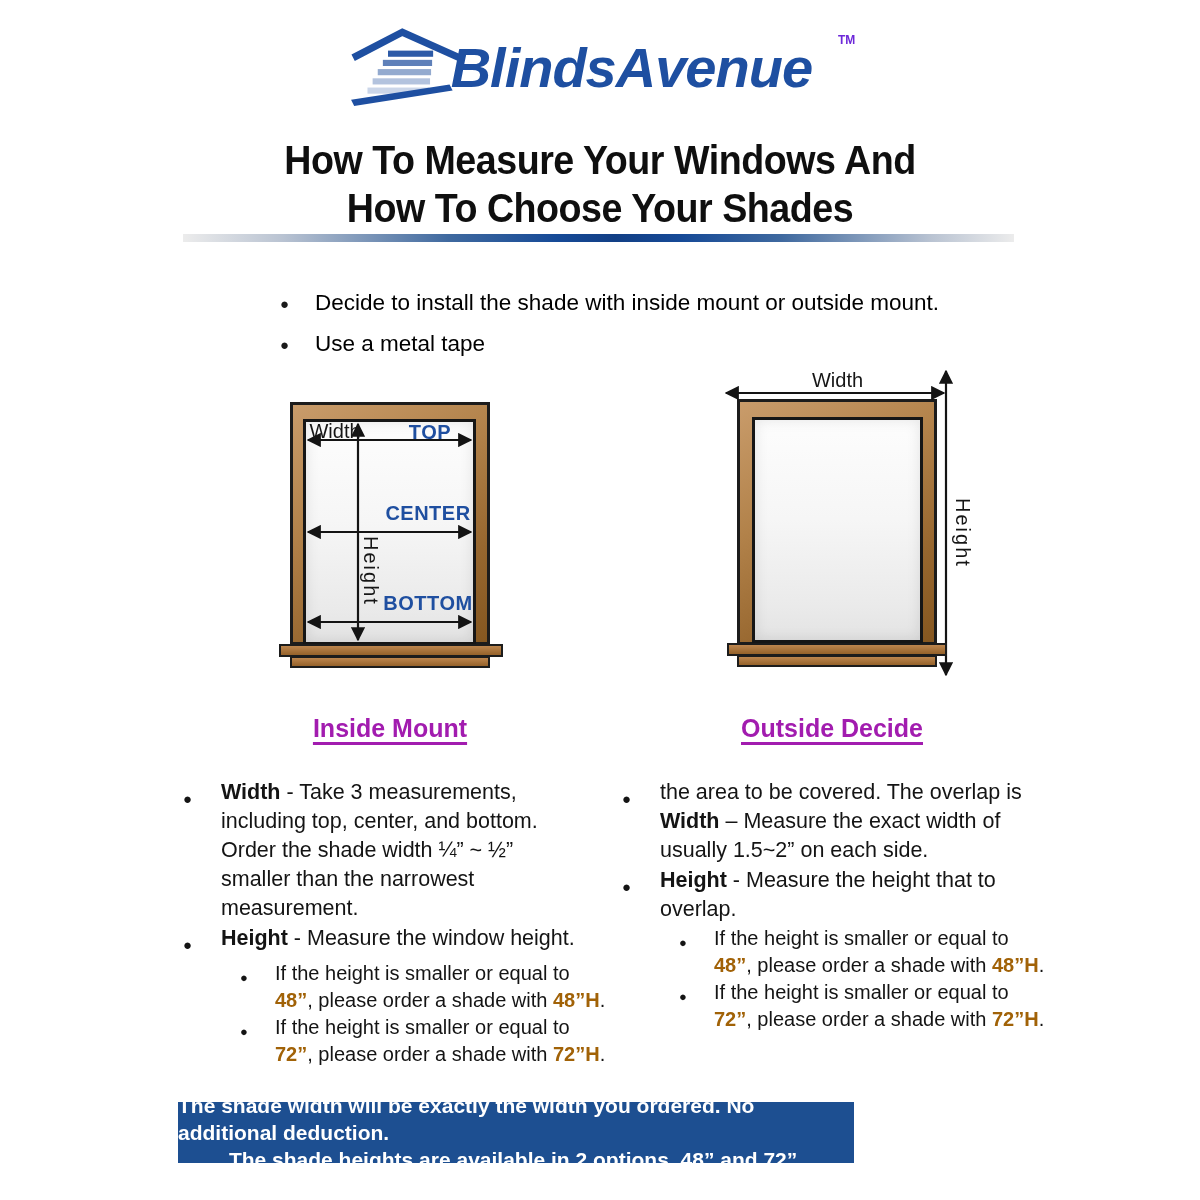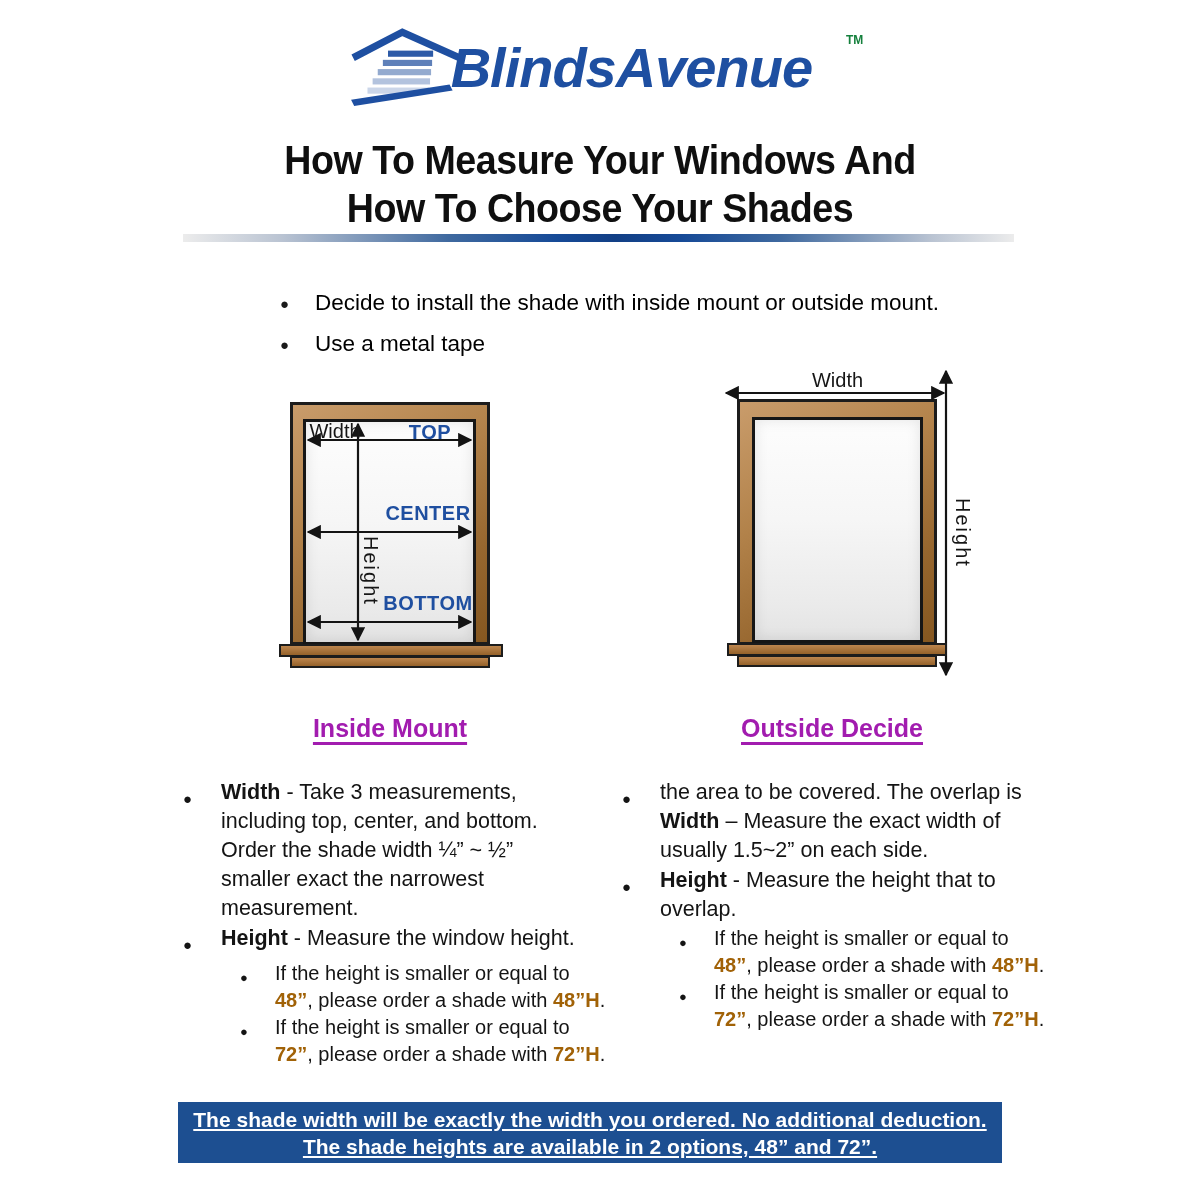--- a/index.html
+++ b/index.html
@@ -4,22 +4,22 @@
 <style>
   html,body{margin:0;padding:0;background:#ffffff;}
   #stage{position:relative;width:1200px;height:1200px;background:#ffffff;
          font-family:"Liberation Sans", sans-serif;color:#1a1a1a;overflow:hidden;}
   .abs{position:absolute;}
 
   
   .logo-row{left:0;top:26px;width:1200px;display:flex;justify-content:center;align-items:flex-start;}
   .logo-text{font-size:56px;font-weight:bold;font-style:italic;color:#1e4fa1;
              letter-spacing:-1px;margin-left:-16px;margin-top:14px;line-height:1;}
-  .logo-tm{font-size:12px;font-weight:bold;font-style:normal;color:#15803d;vertical-align:top;
-           position:relative;top:-6px;left:12px;letter-spacing:0;margin-left:22px;}
+  .logo-tm{font-size:12px;font-weight:bold;font-style:normal;color:#6d28d9;vertical-align:top;
+           position:relative;top:-6px;left:4px;letter-spacing:0;margin-left:22px;}
 
   
   .title{left:0;top:136px;width:1200px;text-align:center;font-weight:700;color:#0f0f0f;
          font-size:40px;line-height:48px;transform:scaleX(.94);letter-spacing:-.5px;}
   .divider{left:183px;top:234px;width:831px;height:8px;
     background:linear-gradient(to right,#ececec 0%,#b9c3d2 12%,#3f699f 32%,#164a97 45%,#123f85 52%,#164a97 60%,#3f699f 72%,#b9c3d2 90%,#ececec 100%);}
 
   
   .intro{left:280px;top:288px;width:760px;}
   .i-row{display:flex;margin-bottom:11px;}
@@ -45,23 +45,23 @@
   .b-row{display:flex;margin-bottom:1px;}
   .b-dot{width:38px;font-size:15px;padding-top:6px;}
   .b-text{flex:1;}
   .tline{display:block;white-space:nowrap;}
   .s-row{display:flex;padding-left:57px;font-size:20px;line-height:26.5px;margin-top:1px;}
   .s-dot{width:35px;font-size:13px;padding-top:5px;}
   .red{color:#a16207;font-weight:bold;}
   b{font-weight:bold;}
 
   
-  .footer{left:178px;top:1102px;width:824px;height:61px;background:#1d4f91;color:#ffffff;
+  .footer{left:178px;top:1102px;width:676px;height:61px;background:#1d4f91;color:#ffffff;
           display:flex;flex-direction:column;justify-content:center;align-items:center;
-          font-weight:bold;font-size:21px;line-height:27px;text-decoration:underline;}
+          font-weight:bold;font-size:21px;line-height:27px;}
 </style>
 </head>
 <body>
 
 <div id="stage">
 
   <div class="abs logo-row">
     <svg width="118" height="80" viewBox="0 0 115 78">
       <path d="M4,31 L52,6 L112,33" fill="none" stroke="#1e4fa1" stroke-width="7"></path>
       <rect x="38" y="24" width="44" height="6" fill="#2d5aa7"></rect>
@@ -141,21 +141,21 @@
   <div class="abs mount-heading" style="left:280px;top:714px;">Inside Mount</div>
   <div class="abs mount-heading" style="left:722px;top:714px;">Outside Decide</div>
 
   <div class="abs col" style="left:183px;top:778px;width:425px;">
     <div class="b-row">
       <span class="b-dot">●</span>
       <div class="b-text">
         <span class="tline"><b>Width</b><span> - Take 3 measurements,</span></span>
         <span class="tline">including top, center, and bottom.</span>
         <span class="tline">Order the shade width ¼” ~ ½”</span>
-        <span class="tline">smaller exact the narrowest</span>
+        <span class="tline">smaller than the narrowest</span>
         <span class="tline">measurement.</span>
       </div>
     </div>
     <div class="b-row">
       <span class="b-dot">●</span>
       <div class="b-text">
         <span class="tline"><b>Height</b><span> - Measure the window height.</span></span>
       </div>
     </div>
     <div class="s-row">

